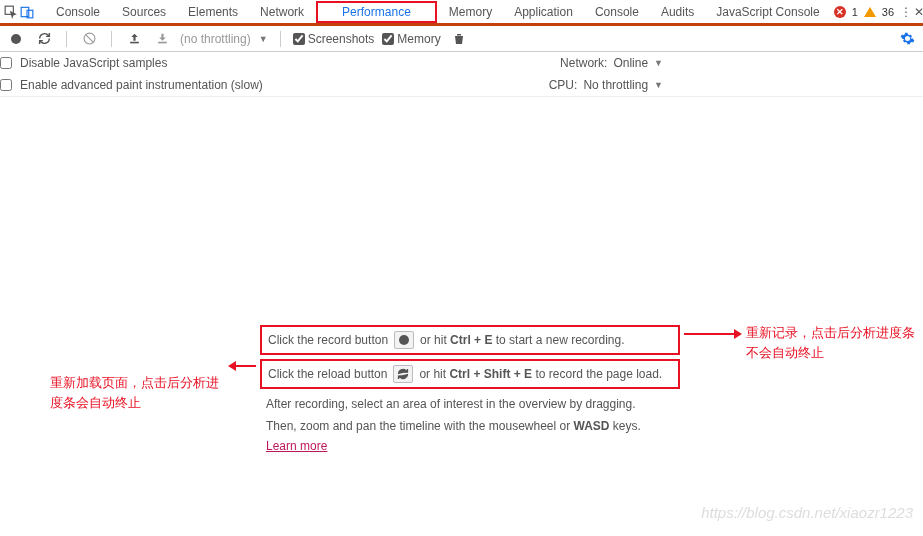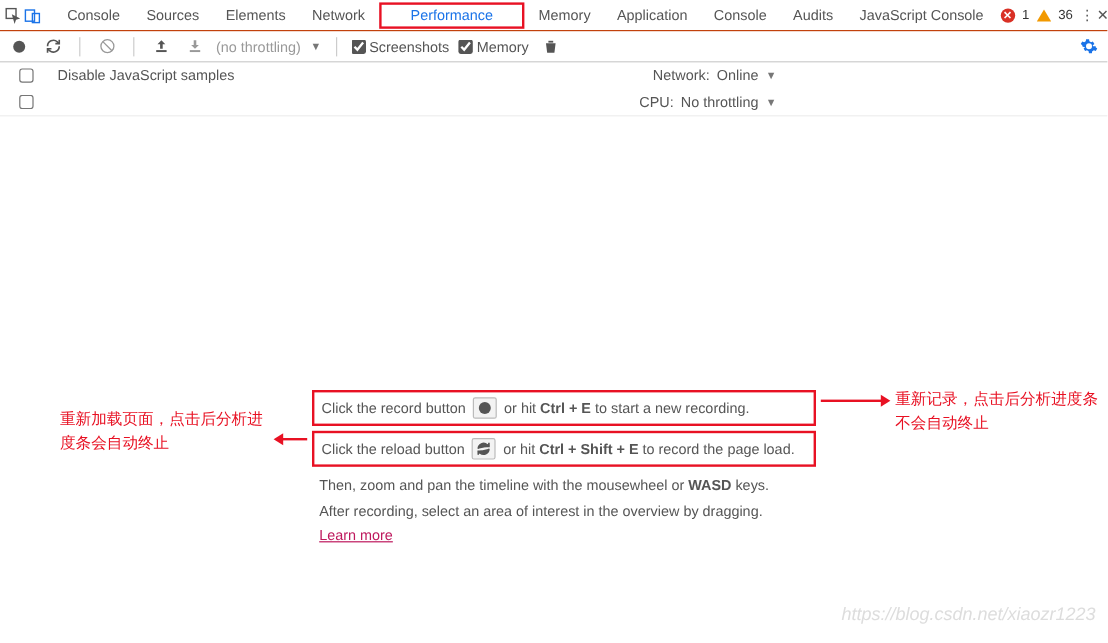--- a/index.html
+++ b/index.html
@@ -1,52 +1,52 @@
 <!DOCTYPE html>
 <html><head>
 <meta charset="utf-8">
 <style>
   * { box-sizing: border-box; margin: 0; padding: 0; }
   body { font-family: "Segoe UI", Arial, sans-serif; font-size: 12px; color: #333; background: #fff; width: 923px; height: 536px; position: relative; overflow: hidden; }
-  .tabbar { display: flex; align-items: center; height: 26px; border-bottom: 1px solid #c2410c; padding: 0 4px; gap: 2px; }
+  .tabbar { display: flex; align-items: center; height: 26px; border-bottom: 3px solid #c2410c; padding: 0 4px; gap: 2px; }
   .icon-btn { width: 20px; height: 20px; display: flex; align-items: center; justify-content: center; color: #555; cursor: pointer; }
   .tab { padding: 4px 10px; color: #555; cursor: pointer; white-space: nowrap; }
   .tab.active { color: #1a73e8; border: 2px solid #e81123; border-bottom: 2px solid #e81123; padding: 2px 24px; }
   .sep { width: 1px; height: 16px; background: #ccc; margin: 0 4px; }
   .tabbar .spacer { flex: 1; }
   .err-badges { display: flex; align-items: center; gap: 6px; margin-right: 4px; font-size: 11px; }
   .circle { width: 12px; height: 12px; border-radius: 50%; display: inline-flex; align-items: center; justify-content: center; color: #fff; font-size: 9px; font-weight: bold; }
   .circle.red { background: #d93025; }
   .tri { width: 0; height: 0; border-left: 6px solid transparent; border-right: 6px solid transparent; border-bottom: 10px solid #f29900; display: inline-block; position: relative; }
   .toolbar { display: flex; align-items: center; height: 26px; border-bottom: 1px solid #ccc; padding: 0 6px; gap: 8px; color: #555; }
   .toolbar .txt-muted { color: #999; }
   .toolbar .dropdown-arrow { font-size: 9px; color: #777; }
   .toolbar label { display: flex; align-items: center; gap: 3px; cursor: pointer; }
   .cb { width: 12px; height: 12px; }
   .gear-right { margin-left: auto; color: #1a73e8; }
   .options { border-bottom: 1px solid #eee; }
-  .opt-row { display: flex; align-items: center; padding: 4px 16px; gap: 20px; color: #555; }
+  .opt-row { display: flex; align-items: center; padding: 4px 0; gap: 8px; color: #555; }
   .opt-row .right-group { margin-left: auto; display: flex; align-items: center; gap: 6px; padding-right: 260px; justify-content: space-between; }
   .opt-row .right-group .dropdown-arrow { font-size: 9px; color: #777; }
   .main-area { position: relative; height: 430px; }
   .instructions { position: absolute; left: 260px; top: 228px; width: 420px; }
   .instr-line { display: flex; align-items: center; gap: 6px; color: #555; padding: 4px 6px; font-size: 12px; }
   .boxed { border: 2px solid #e81123; margin-bottom: 4px; }
   .icon-box { width: 20px; height: 18px; border: 1px solid #bbb; background: #f3f3f3; display: inline-flex; align-items: center; justify-content: center; border-radius: 2px; }
   .icon-box svg { fill: #555; }
   .record-dot { width: 10px; height: 10px; border-radius: 50%; background: #555; }
   .after-text { color: #555; font-size: 12px; padding: 2px 6px; line-height: 1.5; }
   .learn-more { color: #be185d; text-decoration: underline; cursor: pointer; display: inline-block; margin-top: 2px; padding: 0 6px; }
   .arrow-right { position: absolute; left: 684px; top: 236px; width: 56px; height: 2px; background: #e81123; }
   .arrow-right::after { content: ''; position: absolute; right: -2px; top: -4px; border-left: 8px solid #e81123; border-top: 5px solid transparent; border-bottom: 5px solid transparent; }
   .arrow-left { position: absolute; left: 230px; top: 268px; width: 26px; height: 2px; background: #e81123; }
   .arrow-left::after { content: ''; position: absolute; left: -2px; top: -4px; border-right: 8px solid #e81123; border-top: 5px solid transparent; border-bottom: 5px solid transparent; }
   .annot { position: absolute; color: #e81123; font-size: 13px; line-height: 1.5; }
   .annot.right { left: 746px; top: 226px; width: 170px; }
-  .annot.left { left: 50px; top: 242px; width: 178px; text-align: left; }
+  .annot.left { left: 50px; top: 276px; width: 178px; text-align: left; }
   .watermark { position: absolute; right: 10px; bottom: 6px; color: #ddd; font-size: 15px; font-style: italic; margin-top: 32px; }
   input[type=checkbox] { accent-color: #555; }
 </style>
 </head>
 <body>
 
 <div class="tabbar">
   <div class="icon-btn">
     <svg width="14" height="14" viewBox="0 0 24 24" fill="none" stroke="#555" stroke-width="2">
         <rect x="2" y="2" width="14" height="14"></rect>
@@ -142,20 +142,21 @@
     <input type="checkbox" class="cb" style="">
     <span>Disable JavaScript samples</span>
     <div class="right-group">
       <span>Network:</span>
       <span>Online</span>
       <span class="dropdown-arrow">▼</span>
     </div>
   </div>
   <div class="opt-row">
     <input type="checkbox" class="cb" style="">
+    <span>Enable advanced paint instrumentation (slow)</span>
     <div class="right-group">
       <span>CPU:</span>
       <span>No throttling</span>
       <span class="dropdown-arrow">▼</span>
     </div>
   </div>
 </div>
 
 <div class="main-area">
 
@@ -176,24 +177,24 @@
             <path d="M21 2v6h-6"></path>
             <path d="M3 12a9 9 0 0 1 15-6.7L21 8"></path>
             <path d="M3 22v-6h6"></path>
             <path d="M21 12a9 9 0 0 1-15 6.7L3 16"></path>
           </svg>
       </span>
       <span>
         <span>or hit </span><b>Ctrl + Shift + E</b><span> to record the page load.</span>
       </span>
     </div>
+    <div class="after-text">After recording, select an area of interest in the overview by dragging.</div>
     <div class="after-text">
       <span>Then, zoom and pan the timeline with the mousewheel or </span><b>WASD</b><span> keys.</span>
     </div>
-    <div class="after-text">After recording, select an area of interest in the overview by dragging.</div>
     <a class="learn-more">Learn more</a>
   </div>
 
   <div class="arrow-right"></div>
   <div class="annot right">重新记录，点击后分析进度条不会自动终止</div>
 
   <div class="arrow-left"></div>
   <div class="annot left">重新加载页面，点击后分析进度条会自动终止</div>
 
   <div class="watermark">https://blog.csdn.net/xiaozr1223</div>

